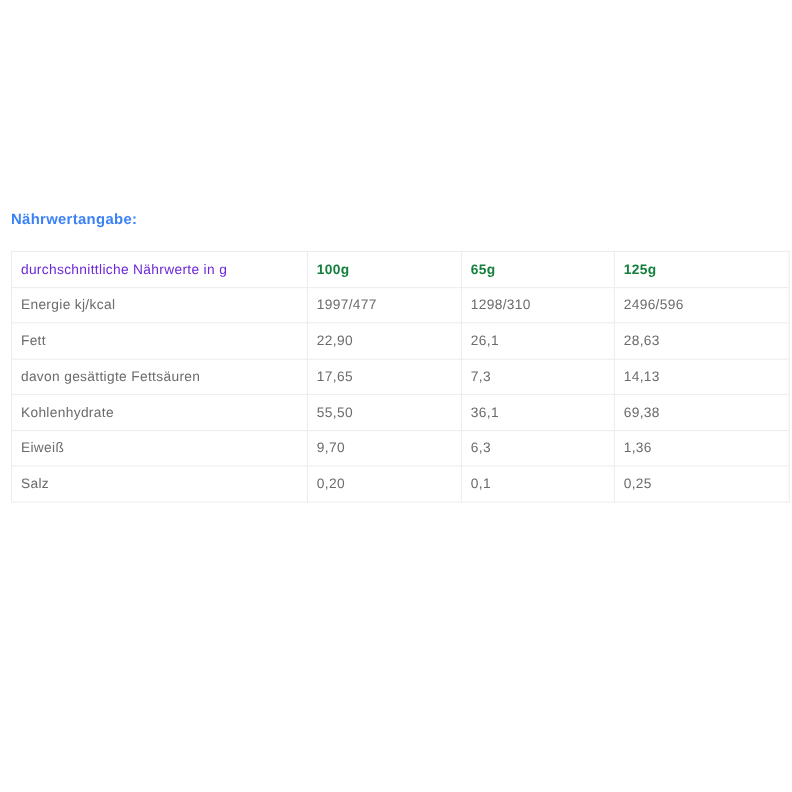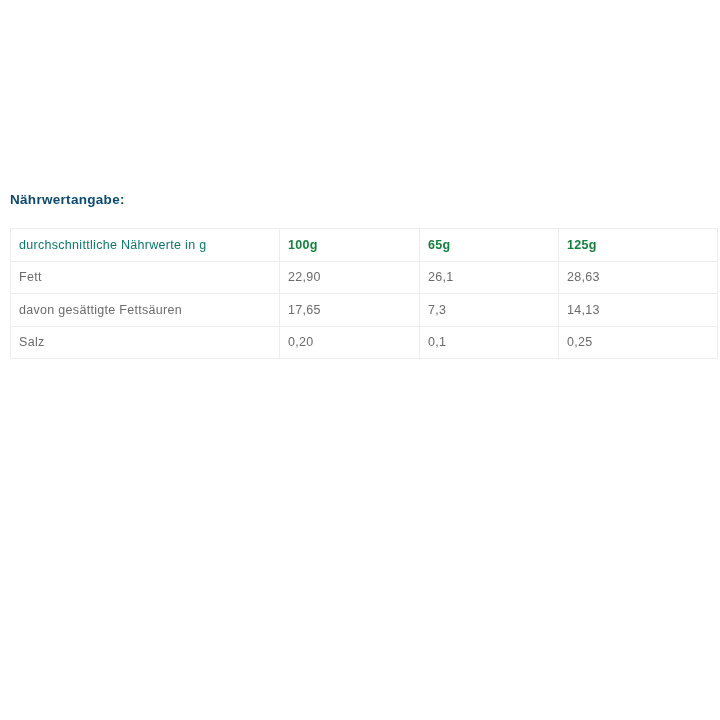--- a/index.html
+++ b/index.html
@@ -19,21 +19,21 @@
     height: 720px;
     background: #ffffff;
   }
   .nutrition-heading {
     position: absolute;
     left: 10px;
     top: 192px;
     margin: 0;
     font-size: 13.5px;
     font-weight: bold;
-    color: #0c4a6e;
+    color: #3b82f6;
     letter-spacing: 0.3px;
   }
   table.nutrition-table {
     position: absolute;
     left: 10px;
     top: 228px;
     width: 707px;
     border-collapse: collapse;
     table-layout: fixed;
     font-size: 12.5px;
@@ -53,21 +53,21 @@
     vertical-align: middle;
     font-weight: normal;
     white-space: nowrap;
     overflow: hidden;
   }
   .nutrition-table th.amount {
     font-weight: bold;
     color: #15803d;
   }
   .nutrition-table th.desc {
-    color: #0f766e;
+    color: #6d28d9;
   }
 </style>
 </head>
 <body>
 
 <div class="page">
 
   <h3 class="nutrition-heading">Nährwertangabe:</h3>
 
   <table class="nutrition-table">
@@ -80,30 +80,48 @@
     <thead>
       <tr>
         <th class="desc">durchschnittliche Nährwerte in g</th>
         <th class="amount">100g</th>
         <th class="amount">65g</th>
         <th class="amount">125g</th>
       </tr>
     </thead>
     <tbody>
       <tr>
+        <td>Energie kj/kcal</td>
+        <td>1997/477</td>
+        <td>1298/310</td>
+        <td>2496/596</td>
+      </tr>
+      <tr>
         <td>Fett</td>
         <td>22,90</td>
         <td>26,1</td>
         <td>28,63</td>
       </tr>
       <tr>
         <td>davon gesättigte Fettsäuren</td>
         <td>17,65</td>
         <td>7,3</td>
         <td>14,13</td>
+      </tr>
+      <tr>
+        <td>Kohlenhydrate</td>
+        <td>55,50</td>
+        <td>36,1</td>
+        <td>69,38</td>
+      </tr>
+      <tr>
+        <td>Eiweiß</td>
+        <td>9,70</td>
+        <td>6,3</td>
+        <td>1,36</td>
       </tr>
       <tr>
         <td>Salz</td>
         <td>0,20</td>
         <td>0,1</td>
         <td>0,25</td>
       </tr>
     </tbody>
   </table>
 

